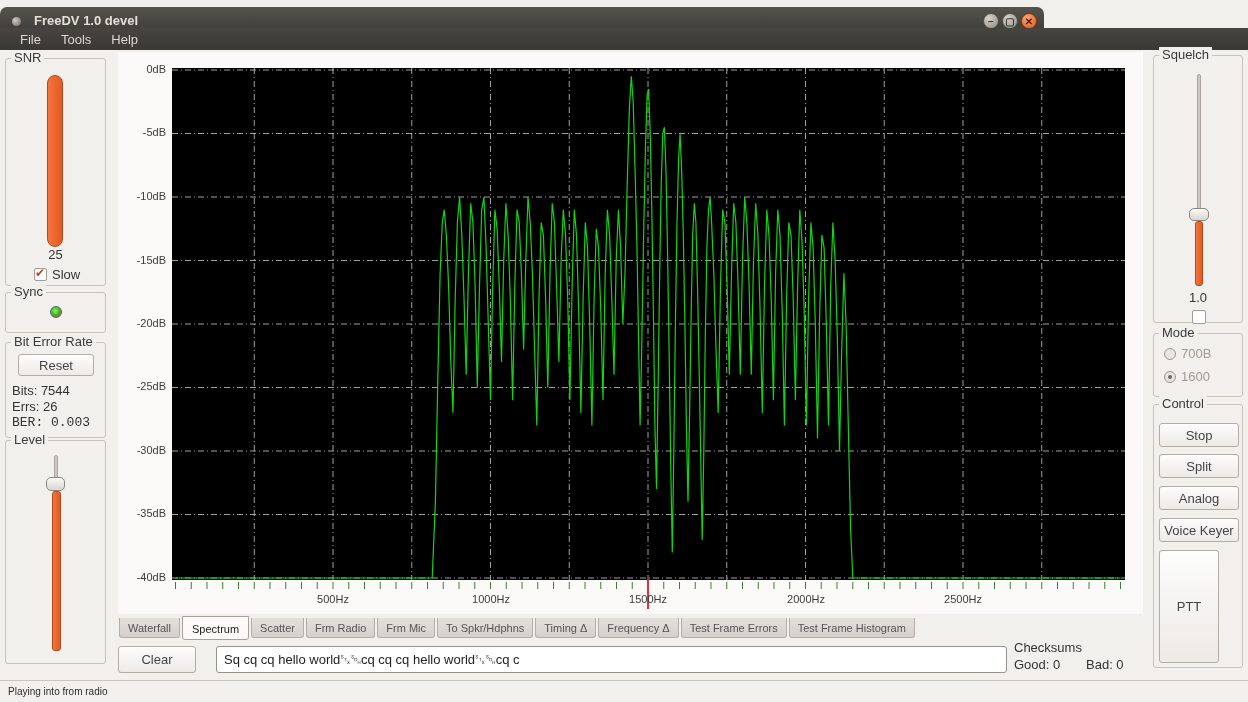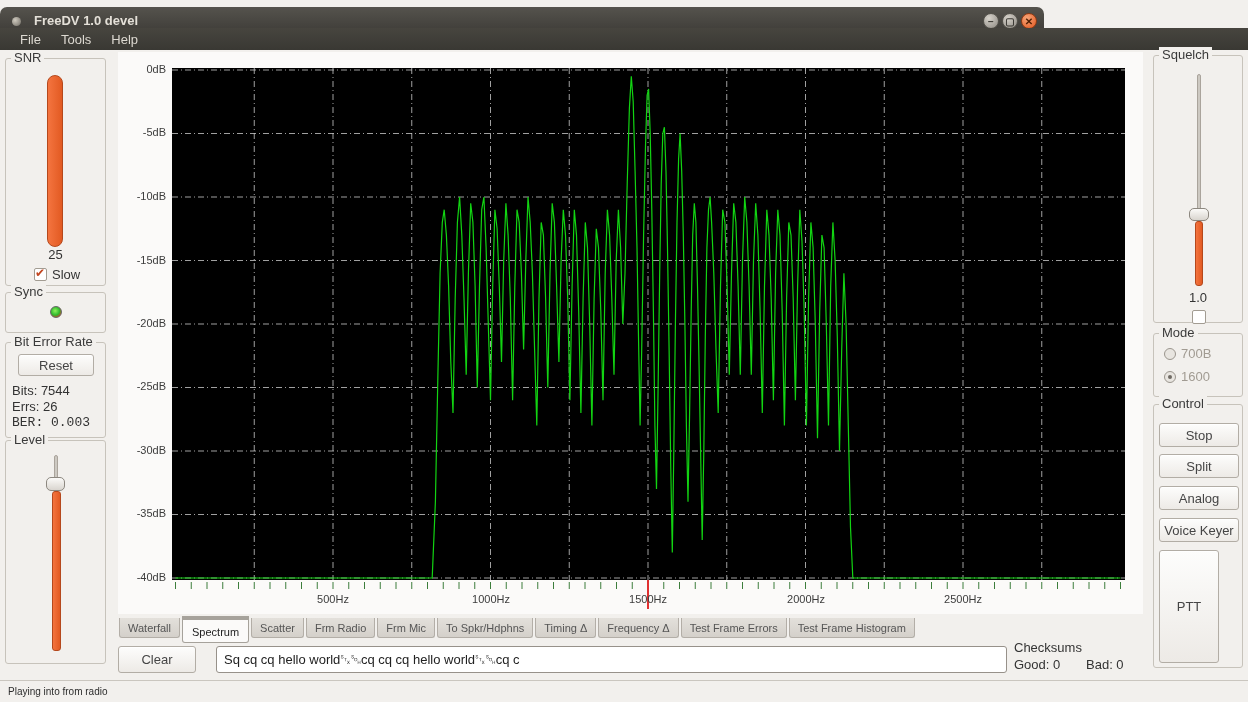--- a/index.html
+++ b/index.html
@@ -60,21 +60,21 @@
   .xtick { position:absolute; top:541px; width:70px; text-align:center; font-size:11px; color:#3c3c3c; }
   .grid { stroke:#c9c9c9; stroke-width:0.8; stroke-dasharray:6 3 1 3; }
   .tick { stroke:#3c7d3c; stroke-width:1; }
   .marker { stroke:#e03131; stroke-width:2; }
   .trace { fill:none; stroke:#12d412; stroke-width:1.2; }
 
   
   .tabbar { position:absolute; left:119px; top:616px; display:flex; align-items:flex-start; }
   .tab { font-size:11px; color:#555; background:linear-gradient(#e3e0db,#d4d0ca); border:1px solid #b3aea7;
     padding:4px 8px 3px; margin-right:2px; margin-top:2px; border-radius:0 0 3px 3px; border-top:none; white-space:nowrap; }
-  .tab.active { background:#fbfaf9; color:#222; margin-top:0; padding:6px 9px 4px; border-top:4px solid #737373; border-color:#a6a29b; }
+  .tab.active { background:#fbfaf9; color:#222; margin-top:0; padding:6px 9px 4px; border-top:1px solid #737373; border-color:#a6a29b; }
 
   
   .rx-text { position:absolute; left:205px; top:646px; width:791px; height:27px; background:#fff;
     border:1px solid #97918a; border-radius:3px; font-size:13px; padding:0 7px; color:#222;
     font-family:"Liberation Sans", sans-serif;margin-left:11px; }
   .checksums { position:absolute; left:1006px; top:640px; width:136px; height:34px; }
   .checksums .cs-label { position:absolute; left:8px; top:0; font-size:13px; color:#333; }
   .checksums .cs-good { position:absolute; left:8px; top:17px; font-size:13px; color:#333; }
   .checksums .cs-bad { position:absolute; left:80px; top:17px; font-size:13px; color:#333; }
 

